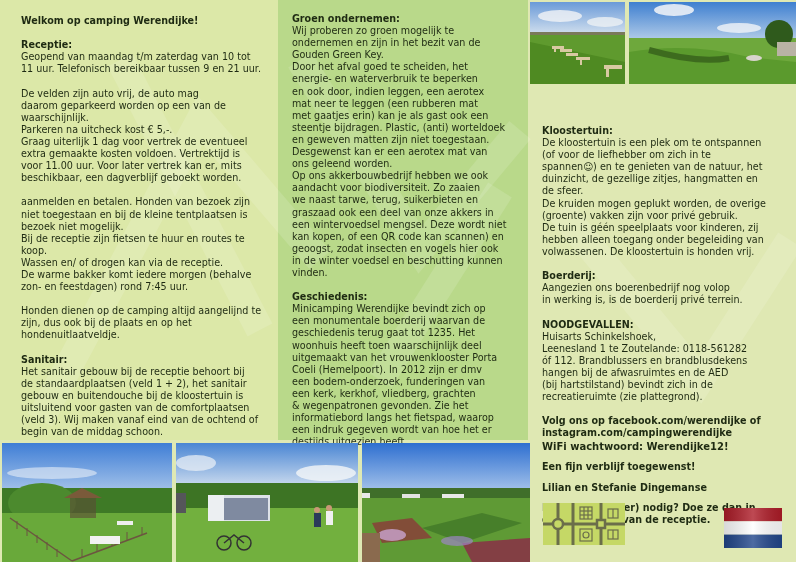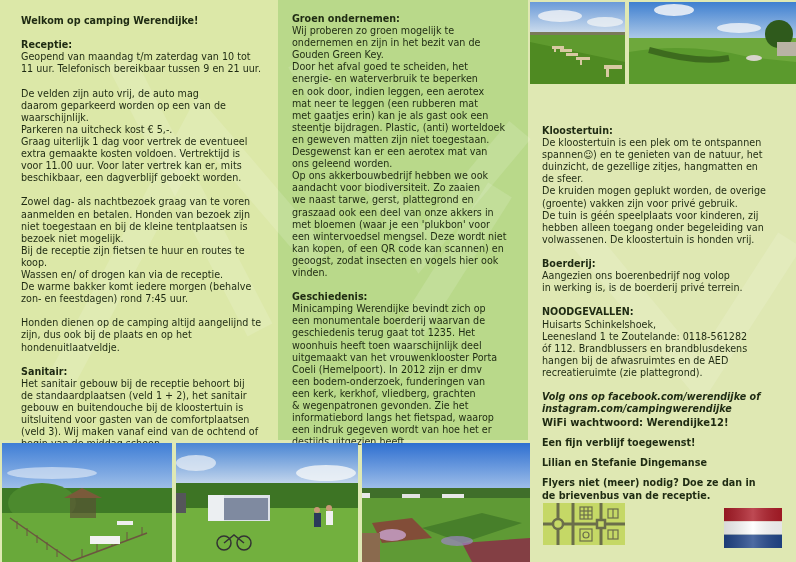--- a/index.html
+++ b/index.html
@@ -13,21 +13,21 @@
   .panel-right { left: 528px; top: 0; width: 268px; height: 562px; background: #dfe8b3; }
   .text { position: absolute; font-size: 9.6px; line-height: 12.1px; }
   .text p { margin: 0; }
   .text .gap { height: 12.1px; }
   .h { font-weight: bold; }
   .left-text { left: 21px; top: 15px; width: 256px; }
   .mid-text { left: 292px; top: 13px; width: 236px; }
   .right-text { left: 542px; top: 97px; width: 250px; margin-top: 28px; }
   .photo { position: absolute; overflow: hidden; }
   .photo svg { display: block; width: 100%; height: 100%; }
-  .italic-b { font-style: italic; font-weight: bold; }
+  .italic-b { font-weight: bold; }
   .wifi { font-size: 10px; font-weight: bold; line-height: 16px; margin-top: 3px; }
   .bold-p { font-weight: bold; }
   .map-icon { position: absolute; left: 543px; top: 503px; width: 82px; height: 42px; }
   .flag { position: absolute; left: 724px; top: 508px; width: 58px; height: 40px; }
 </style>
 </head>
 <body>
 
 <div class="page">
 
@@ -54,21 +54,20 @@
     <div class="gap"></div>
     <p>De velden zijn auto vrij, de auto mag</p>
     <p>daarom geparkeerd worden op een van de</p>
     <p>waarschijnlijk.</p>
     <p>Parkeren na uitcheck kost € 5,-.</p>
     <p>Graag uiterlijk 1 dag voor vertrek de eventueel</p>
     <p>extra gemaakte kosten voldoen. Vertrektijd is</p>
     <p>voor 11.00 uur. Voor later vertrek kan er, mits</p>
     <p>beschikbaar, een dagverblijf geboekt worden.</p>
     <div class="gap"></div>
-    <p>Zowel dag- als nachtbezoek graag van te voren</p>
     <p>aanmelden en betalen. Honden van bezoek zijn</p>
     <p>niet toegestaan en bij de kleine tentplaatsen is</p>
     <p>bezoek niet mogelijk.</p>
     <p>Bij de receptie zijn fietsen te huur en routes te</p>
     <p>koop.</p>
     <p>Wassen en/ of drogen kan via de receptie.</p>
     <p>De warme bakker komt iedere morgen (behalve</p>
     <p>zon- en feestdagen) rond 7:45 uur.</p>
     <div class="gap"></div>
     <p>Honden dienen op de camping altijd aangelijnd te</p>
@@ -93,26 +92,26 @@
     <p>energie- en waterverbruik te beperken</p>
     <p>en ook door, indien leggen, een aerotex</p>
     <p>mat neer te leggen (een rubberen mat</p>
     <p>met gaatjes erin) kan je als gast ook een</p>
     <p>steentje bijdragen. Plastic, (anti) worteldoek</p>
     <p>en geweven matten zijn niet toegestaan.</p>
     <p>Desgewenst kan er een aerotex mat van</p>
     <p>ons geleend worden.</p>
     <p>Op ons akkerbouwbedrijf hebben we ook</p>
     <p>aandacht voor biodiversiteit. Zo zaaien</p>
-    <p>we naast tarwe, gerst, plattegrond en</p>
+    <p>we naast tarwe, terug, suikerbieten en</p>
     <p>graszaad ook een deel van onze akkers in</p>
-    <p>met bloemen (waar je een 'plukbon' voor</p>
     <p>een wintervoedsel mengsel. Deze wordt niet</p>
     <p>kan kopen, of een QR code kan scannen) en</p>
     <p>geoogst, zodat insecten en vogels hier ook</p>
+    <p>in de winter voedsel en beschutting kunnen</p>
     <p>vinden.</p>
     <div class="gap"></div>
     <p class="h">Geschiedenis:</p>
     <p>Minicamping Werendijke bevindt zich op</p>
     <p>een monumentale boerderij waarvan de</p>
     <p>geschiedenis terug gaat tot 1235. Het</p>
     <p>woonhuis heeft toen waarschijnlijk deel</p>
     <p>uitgemaakt van het vrouwenklooster Porta</p>
     <p>Coeli (Hemelpoort). In 2012 zijn er dmv</p>
     <p>een bodem-onderzoek, funderingen van</p>
@@ -165,38 +164,40 @@
       <path d="M20 48 Q70 62 100 56" stroke="#3d6b1e" stroke-width="6" fill="none"></path>
       <circle cx="150" cy="32" r="14" fill="#2f5a1c"></circle>
       <rect x="148" y="40" width="19" height="14" fill="#b9b3a4"></rect>
       <ellipse cx="125" cy="56" rx="8" ry="3" fill="#d8d4cc"></ellipse>
     </svg>
   </div>
 
   <div class="text right-text">
     <p class="h">Kloostertuin:</p>
     <p>De kloostertuin is een plek om te ontspannen</p>
+    <p>(of voor de liefhebber om zich in te</p>
     <p>spannen☺) en te genieten van de natuur, het</p>
     <p>duinzicht, de gezellige zitjes, hangmatten en</p>
     <p>de sfeer.</p>
     <p>De kruiden mogen geplukt worden, de overige</p>
     <p>(groente) vakken zijn voor privé gebruik.</p>
     <p>De tuin is géén speelplaats voor kinderen, zij</p>
     <p>hebben alleen toegang onder begeleiding van</p>
     <p>volwassenen. De kloostertuin is honden vrij.</p>
     <div class="gap"></div>
     <p class="h">Boerderij:</p>
     <p>Aangezien ons boerenbedrijf nog volop</p>
     <p>in werking is, is de boerderij privé terrein.</p>
     <div class="gap"></div>
     <p class="h">NOODGEVALLEN:</p>
     <p>Huisarts Schinkelshoek,</p>
     <p>Leenesland 1 te Zoutelande: 0118-561282</p>
     <p>óf 112. Brandblussers en brandblusdekens</p>
     <p>hangen bij de afwasruimtes en de AED</p>
+    <p>(bij hartstilstand) bevindt zich in de</p>
     <p>recreatieruimte (zie plattegrond).</p>
     <div class="gap"></div>
     <p class="italic-b">Volg ons op facebook.com/werendijke of</p>
     <p class="italic-b">instagram.com/campingwerendijke</p>
     <p class="wifi">WiFi wachtwoord: Werendijke12!</p>
     <div style="height:6px"></div>
     <p class="bold-p">Een fijn verblijf toegewenst!</p>
     <div style="height:8px"></div>
     <p class="bold-p">Lilian en Stefanie Dingemanse</p>
     <div style="height:8px"></div>

